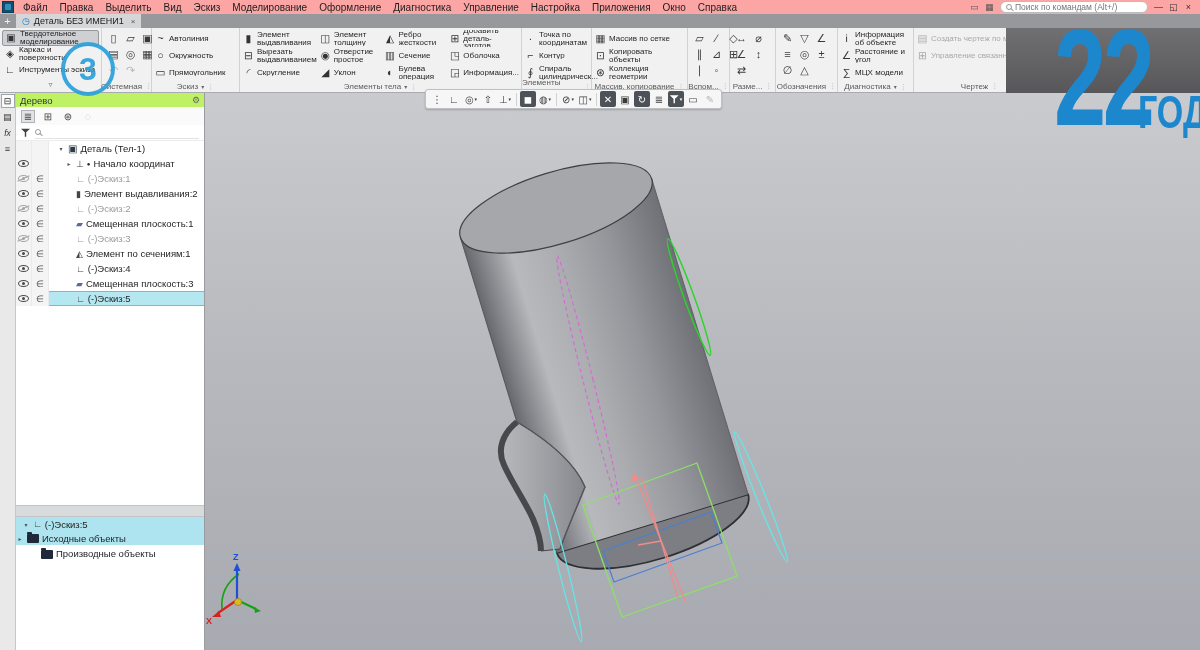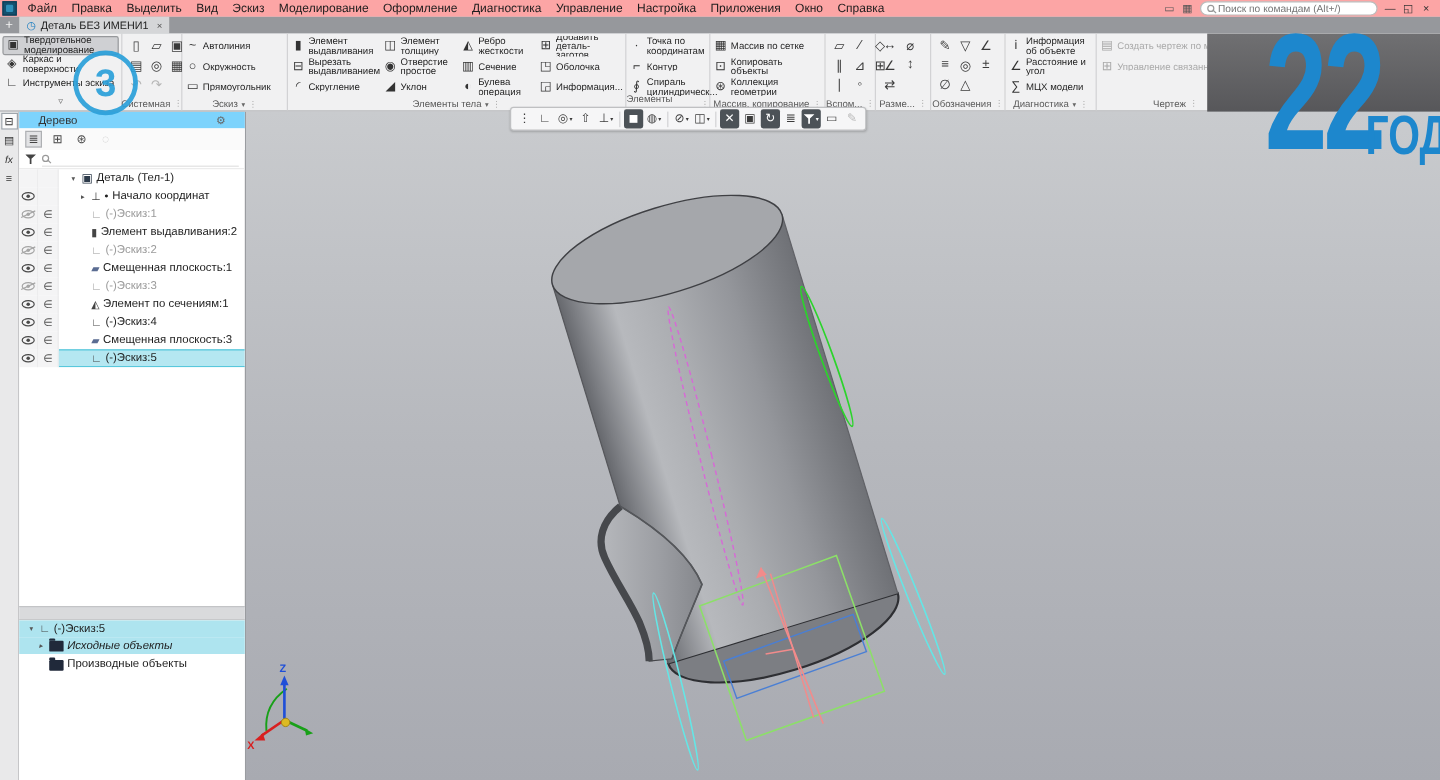--- a/index.html
+++ b/index.html
@@ -50,21 +50,21 @@
 .rgroup.disabled .rbtn,.rgroup.disabled .ic{color:#a9a9a9}
 
 
 .main{display:flex;height:557px}
 .leftstrip{width:16px;background:#e9e9ea;border-right:1px solid #c6c6c8;display:flex;flex-direction:column;align-items:center;padding-top:1px;gap:2px}
 .strip-btn{width:14px;height:14px;font-size:9px;display:flex;align-items:center;justify-content:center;color:#333}
 .strip-btn.active{background:#fbfbfb;border:1px solid #9fa6ac}
 .strip-btn.fx{font-style:italic;font-size:8.5px}
 
 .panelcol{width:189px;display:flex;flex-direction:column;background:#fff;border-right:1px solid #9a9ca0}
-.panel-header{height:14px;background:#7dd3fc;display:flex;align-items:center;font-size:9.5px;color:#333;padding:0 16px}
+.panel-header{height:14px;background:#bef264;display:flex;align-items:center;font-size:9.5px;color:#333;padding:0 4px}
 .panel-header .gear{margin-left:auto;font-size:9px;color:#666}
 .panel-tools{height:18px;display:flex;align-items:center;gap:6px;padding:0 5px;background:#fafafa}
 .ttool{font-size:10px;color:#444;width:14px;text-align:center}
 .ttool.active{background:#e2e3e5;border:1px solid #aeb0b3}
 .ttool.dis{color:#bbb}
 .filter-row{height:16px;display:flex;align-items:center;gap:5px;padding:0 5px;border-bottom:1px solid #ececec}
 .funnel{width:9px;height:9px;background:#444;clip-path:polygon(0 8%,100% 8%,58% 48%,58% 96%,42% 96%,42% 48%);display:inline-block;flex:none}
 .filter-input{flex:1;display:flex;align-items:center;gap:3px;border-bottom:1px solid #e2e2e2;height:12px}
 .tree{flex:1;overflow:hidden;font-size:9.5px;color:#1e1e1e}
 .tree-row{height:15px;display:flex;align-items:stretch}
@@ -573,21 +573,21 @@
             </span>
           </div>
         </div>
       <div class="splitter"></div>
       <div class="bpanel" id="bpanel">
           <div class="bp-row cyan">
             <span class="texp">▾</span>
             <span class="ticon t-sketch">∟</span>
             <span>(-)Эскиз:5</span>
           </div>
-          <div class="bp-row cyan" style="padding-left: 14px; font-style: italic;">
+          <div class="bp-row cyan" style="padding-left: 0;">
             <span class="texp">▸</span>
             <span class="folder"></span>
             <span>Исходные объекты</span>
           </div>
           <div class="bp-row" style="padding-left: 14px; align-items: flex-end;">
             <span class="texp"></span>
             <span class="folder"></span>
             <span>Производные объекты</span>
           </div>
         </div>

